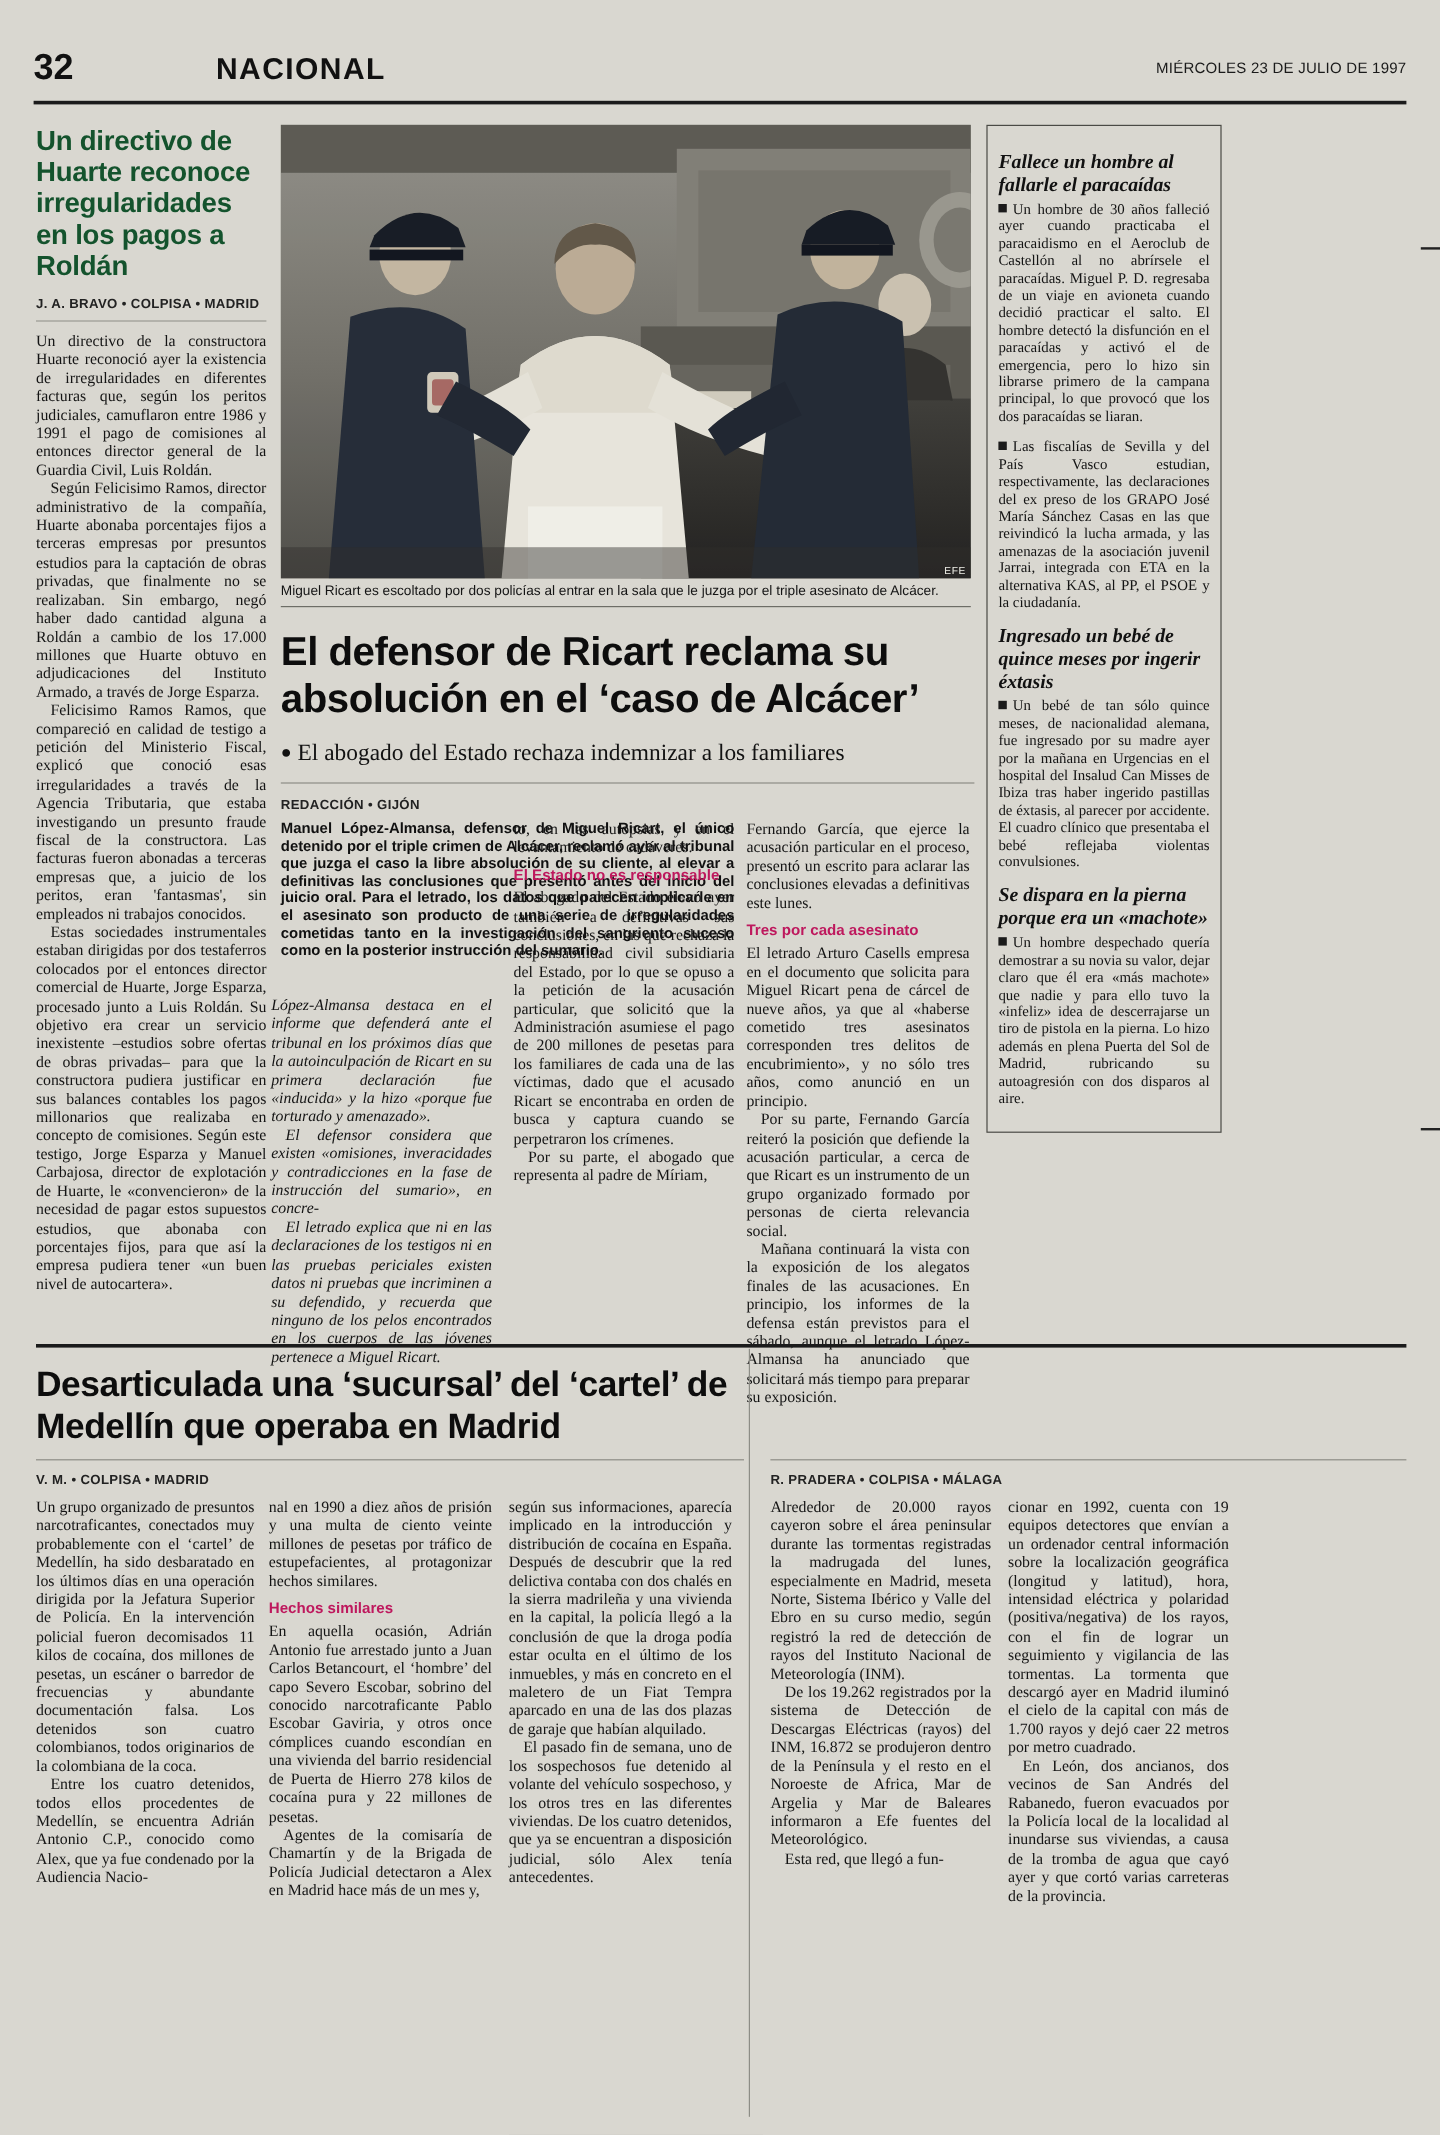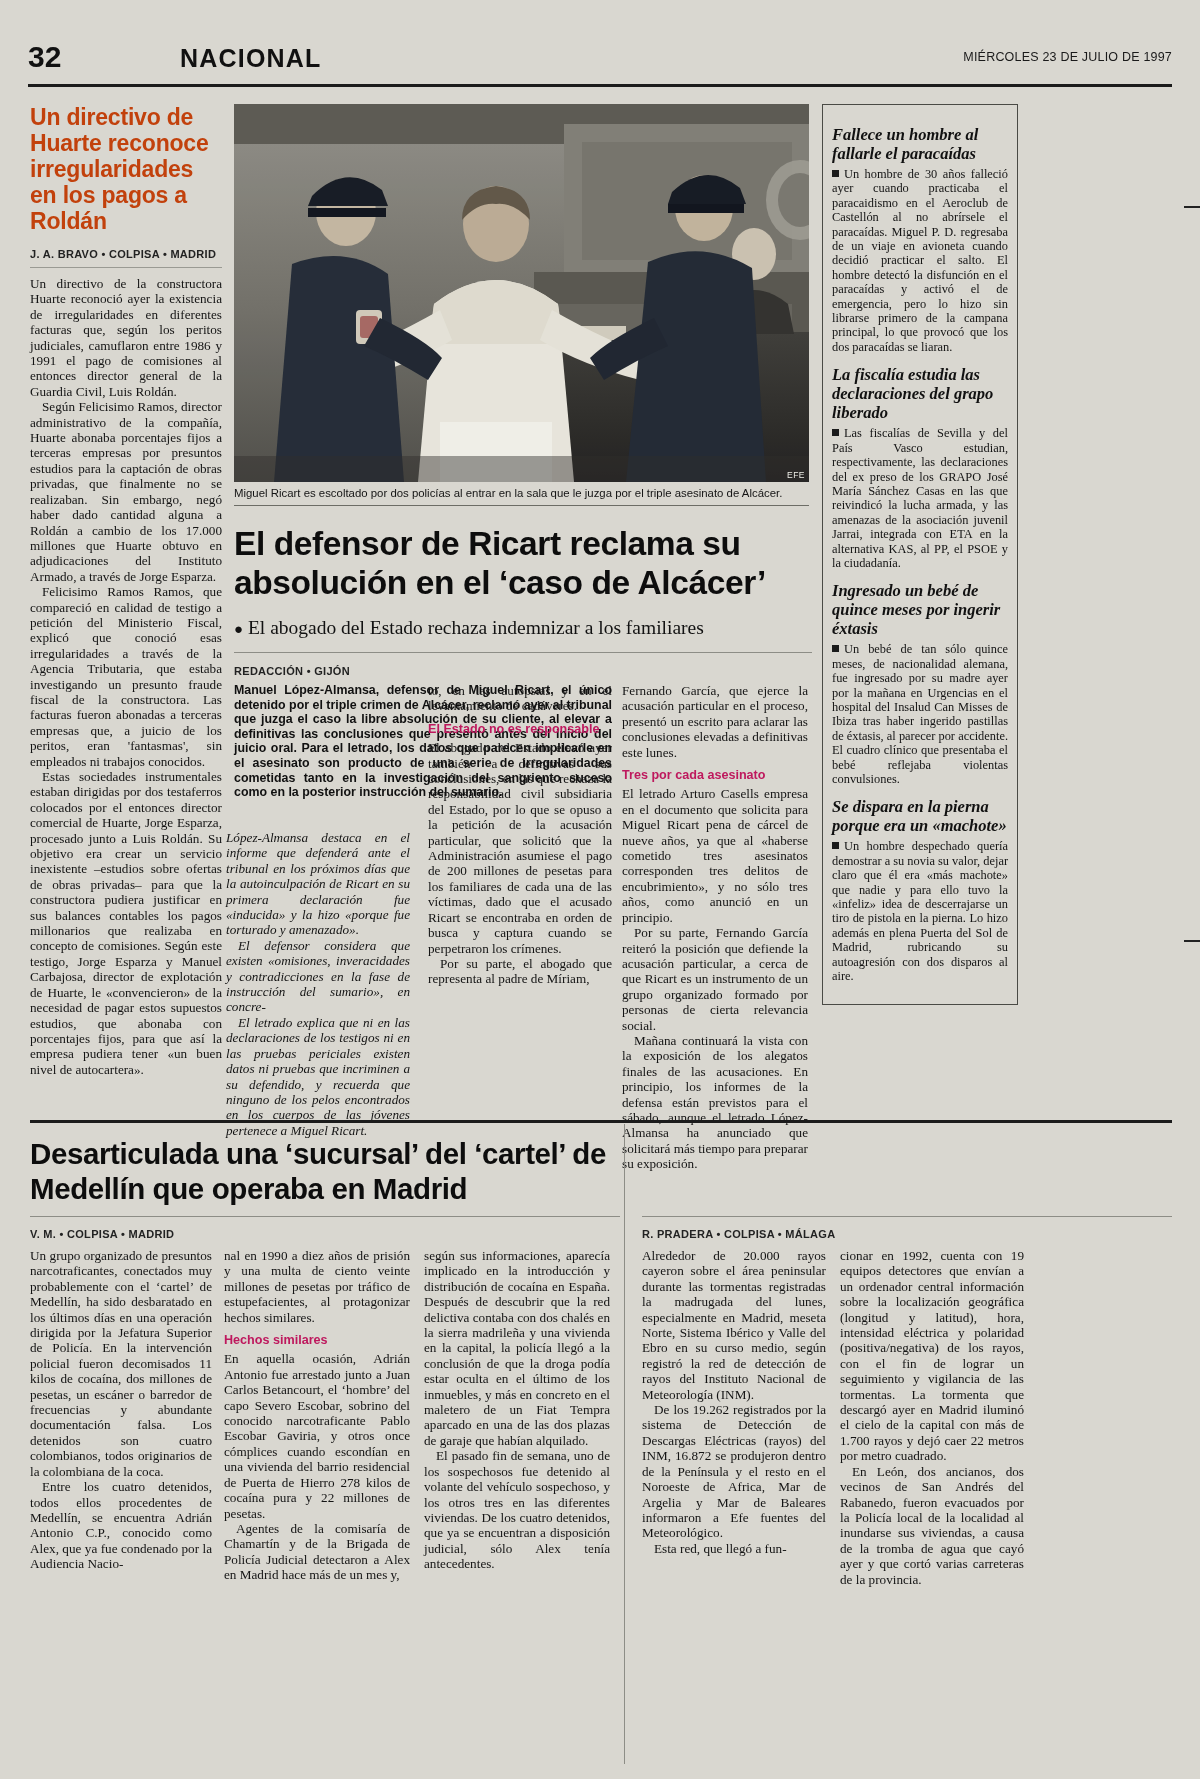--- a/index.html
+++ b/index.html
@@ -47,21 +47,21 @@
   .body-col p.first{text-indent:0;}
   .byline{
     font-family:"Liberation Sans", sans-serif;
     font-size:11px;font-weight:bold;color:#222;letter-spacing:.3px;
   }
 
   
   .left-col{position:absolute;left:30px;top:104px;width:192px;}
   .left-head{
     font-family:"Liberation Sans", sans-serif;
-    font-weight:bold;font-size:23px;line-height:26px;color:#c2410c;
+    font-weight:bold;font-size:23px;line-height:26px;color:#14532d;
     letter-spacing:-.2px;
   }
   .left-byline{margin-top:14px;}
   .left-rule{height:1px;background:#9a9a93;margin:7px 0 8px 0;}
   .left-body{margin-top:6px;}
 
   
   .photo-wrap{position:absolute;left:234px;top:104px;width:575px;}
   .photo{
     position:relative;width:575px;height:378px;overflow:hidden;
@@ -295,21 +295,20 @@
   </div>
 
   <div class="sidebar">
     <div class="sb-item">
       <div class="sb-title">Fallece un hombre al fallarle el paracaídas</div>
       <div class="sb-body">
         <span class="sq"></span><span>Un hombre de 30 años falleció ayer cuando practicaba el paracaidismo en el Aeroclub de Castellón al no abrírsele el paracaídas. Miguel P. D. regresaba de un viaje en avioneta cuando decidió practicar el salto. El hombre detectó la disfunción en el paracaídas y activó el de emergencia, pero lo hizo sin librarse primero de la campana principal, lo que provocó que los dos paracaídas se liaran.</span>
       </div>
     </div>
     <div class="sb-item">
-      <div class="sb-title">La fiscalía estudia las declaraciones del grapo liberado</div>
       <div class="sb-body">
         <span class="sq"></span><span>Las fiscalías de Sevilla y del País Vasco estudian, respectivamente, las declaraciones del ex preso de los GRAPO José María Sánchez Casas en las que reivindicó la lucha armada, y las amenazas de la asociación juvenil Jarrai, integrada con ETA en la alternativa KAS, al PP, el PSOE y la ciudadanía.</span>
       </div>
     </div>
     <div class="sb-item">
       <div class="sb-title">Ingresado un bebé de quince meses por ingerir éxtasis</div>
       <div class="sb-body">
         <span class="sq"></span><span>Un bebé de tan sólo quince meses, de nacionalidad alemana, fue ingresado por su madre ayer por la mañana en Urgencias en el hospital del Insalud Can Misses de Ibiza tras haber ingerido pastillas de éxtasis, al parecer por accidente. El cuadro clínico que presentaba el bebé reflejaba violentas convulsiones.</span>
       </div>
     </div>

